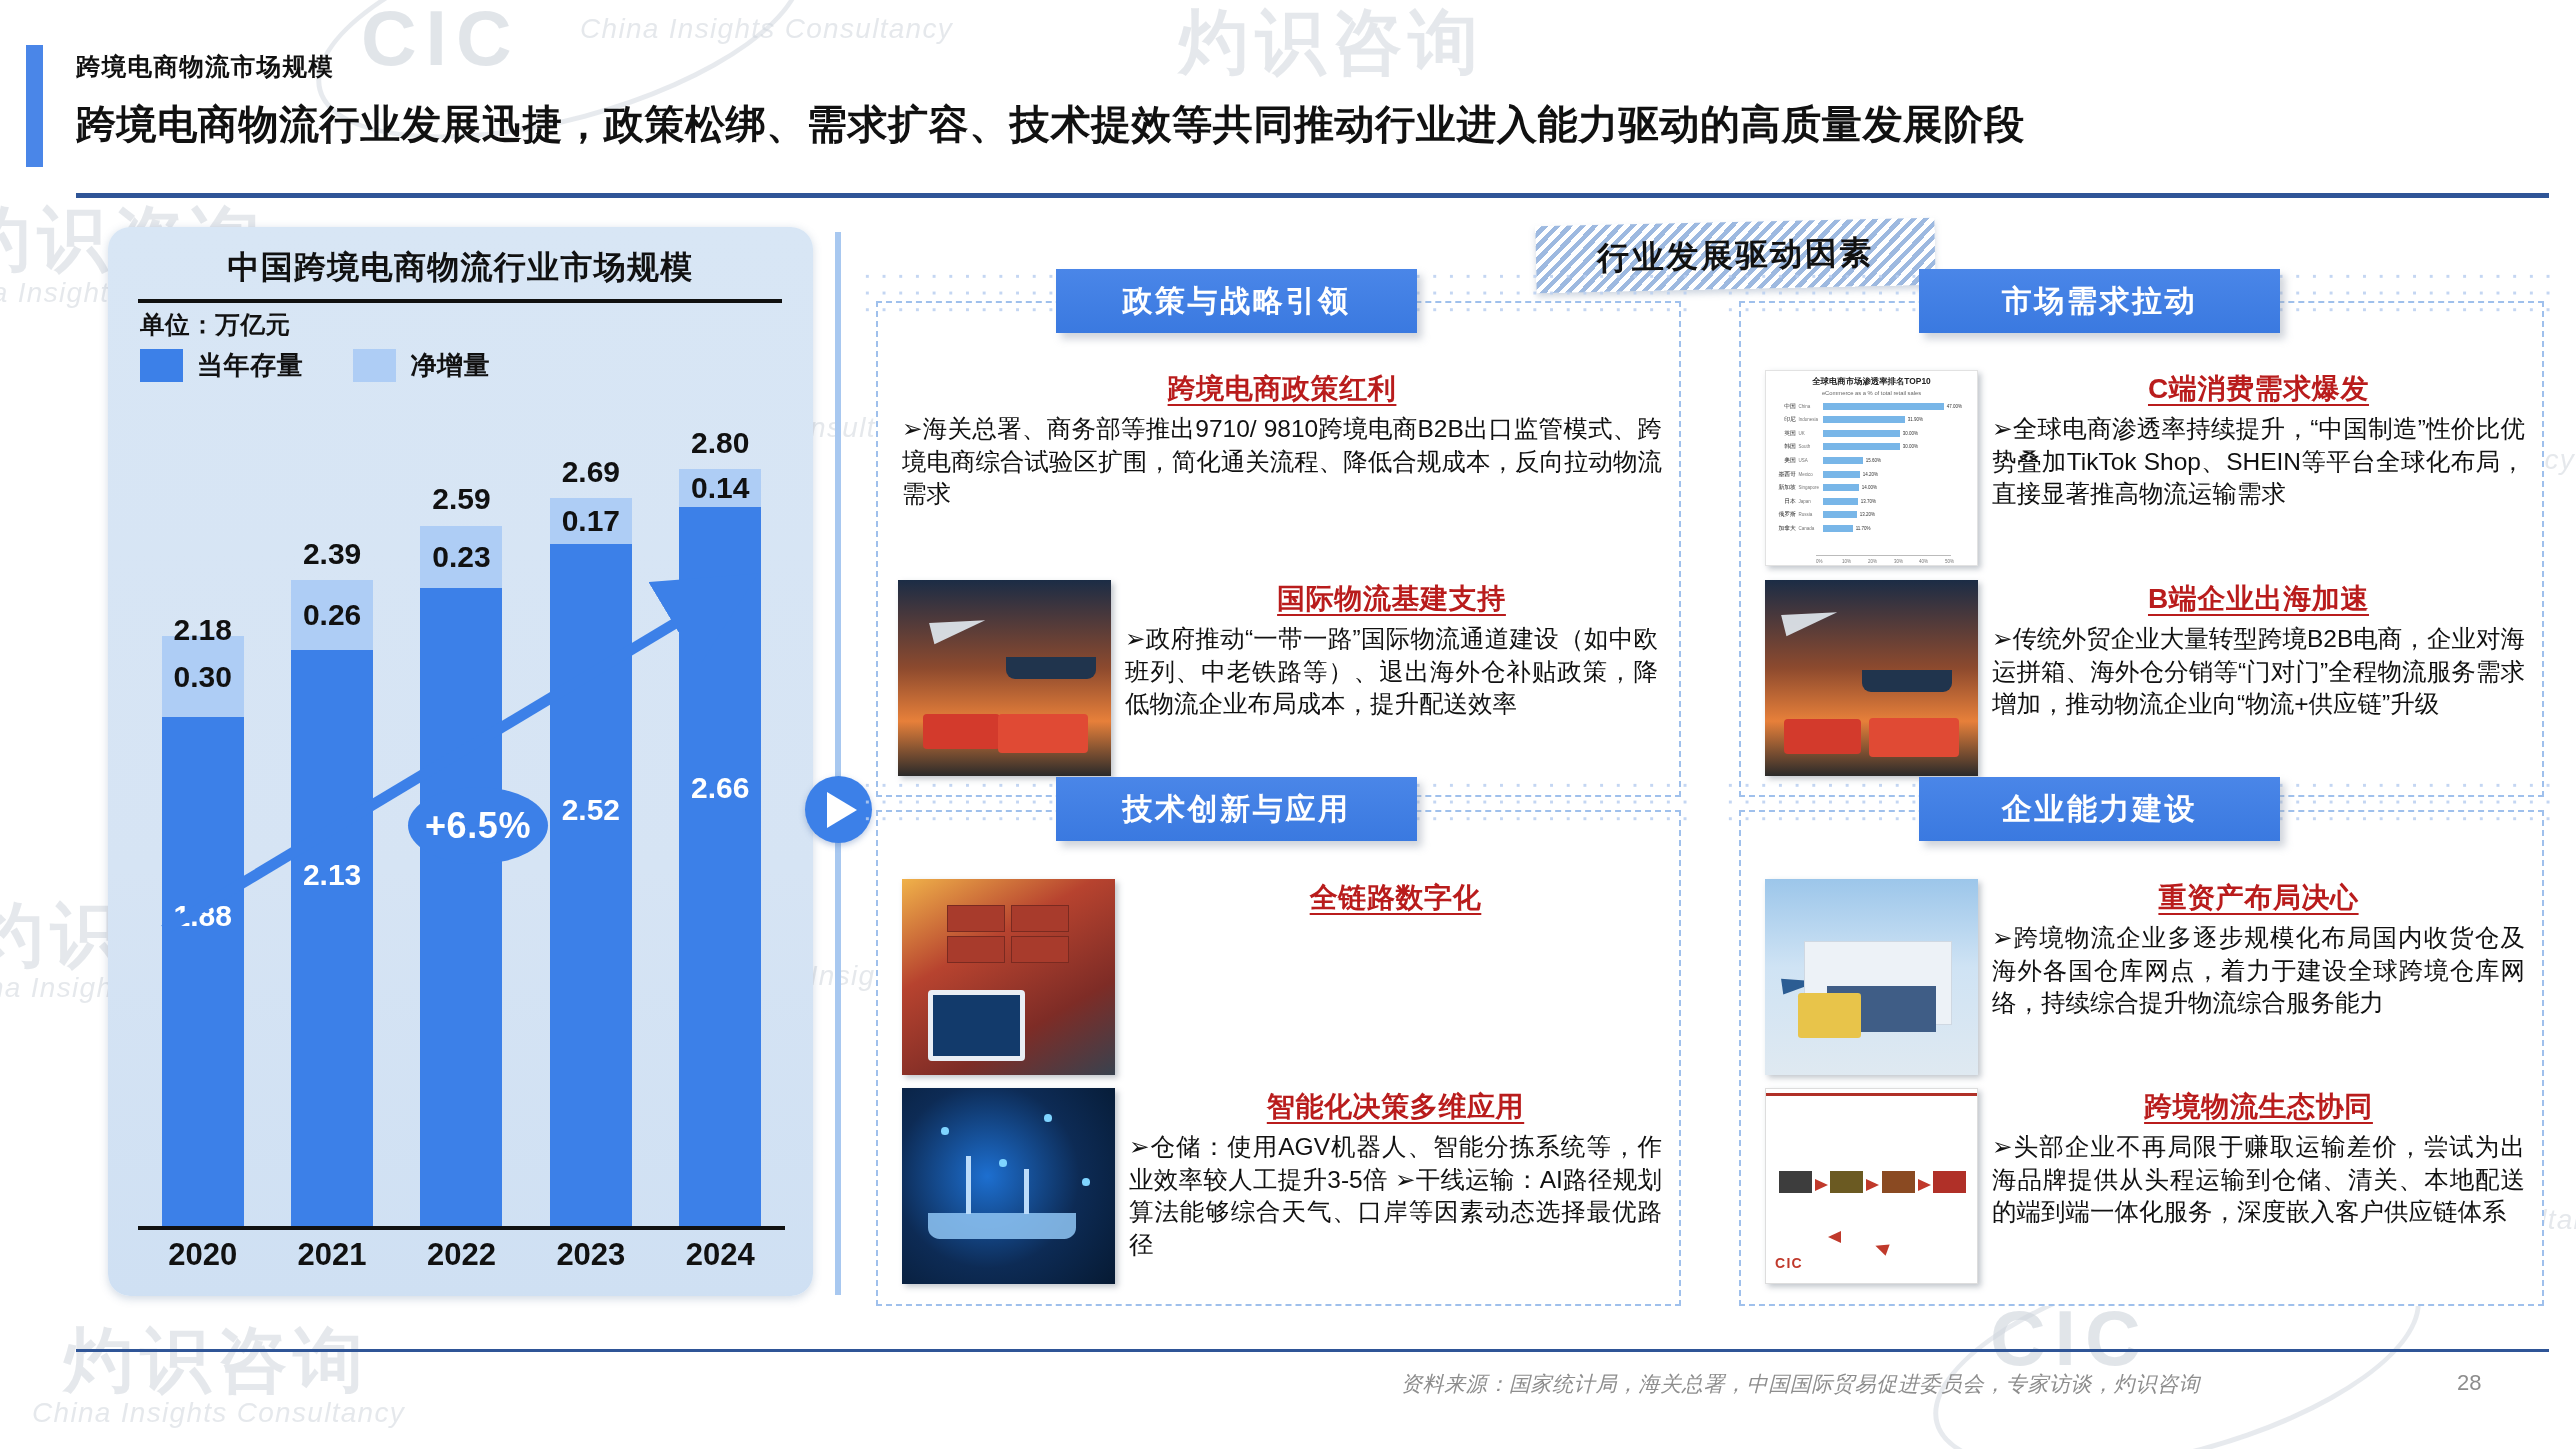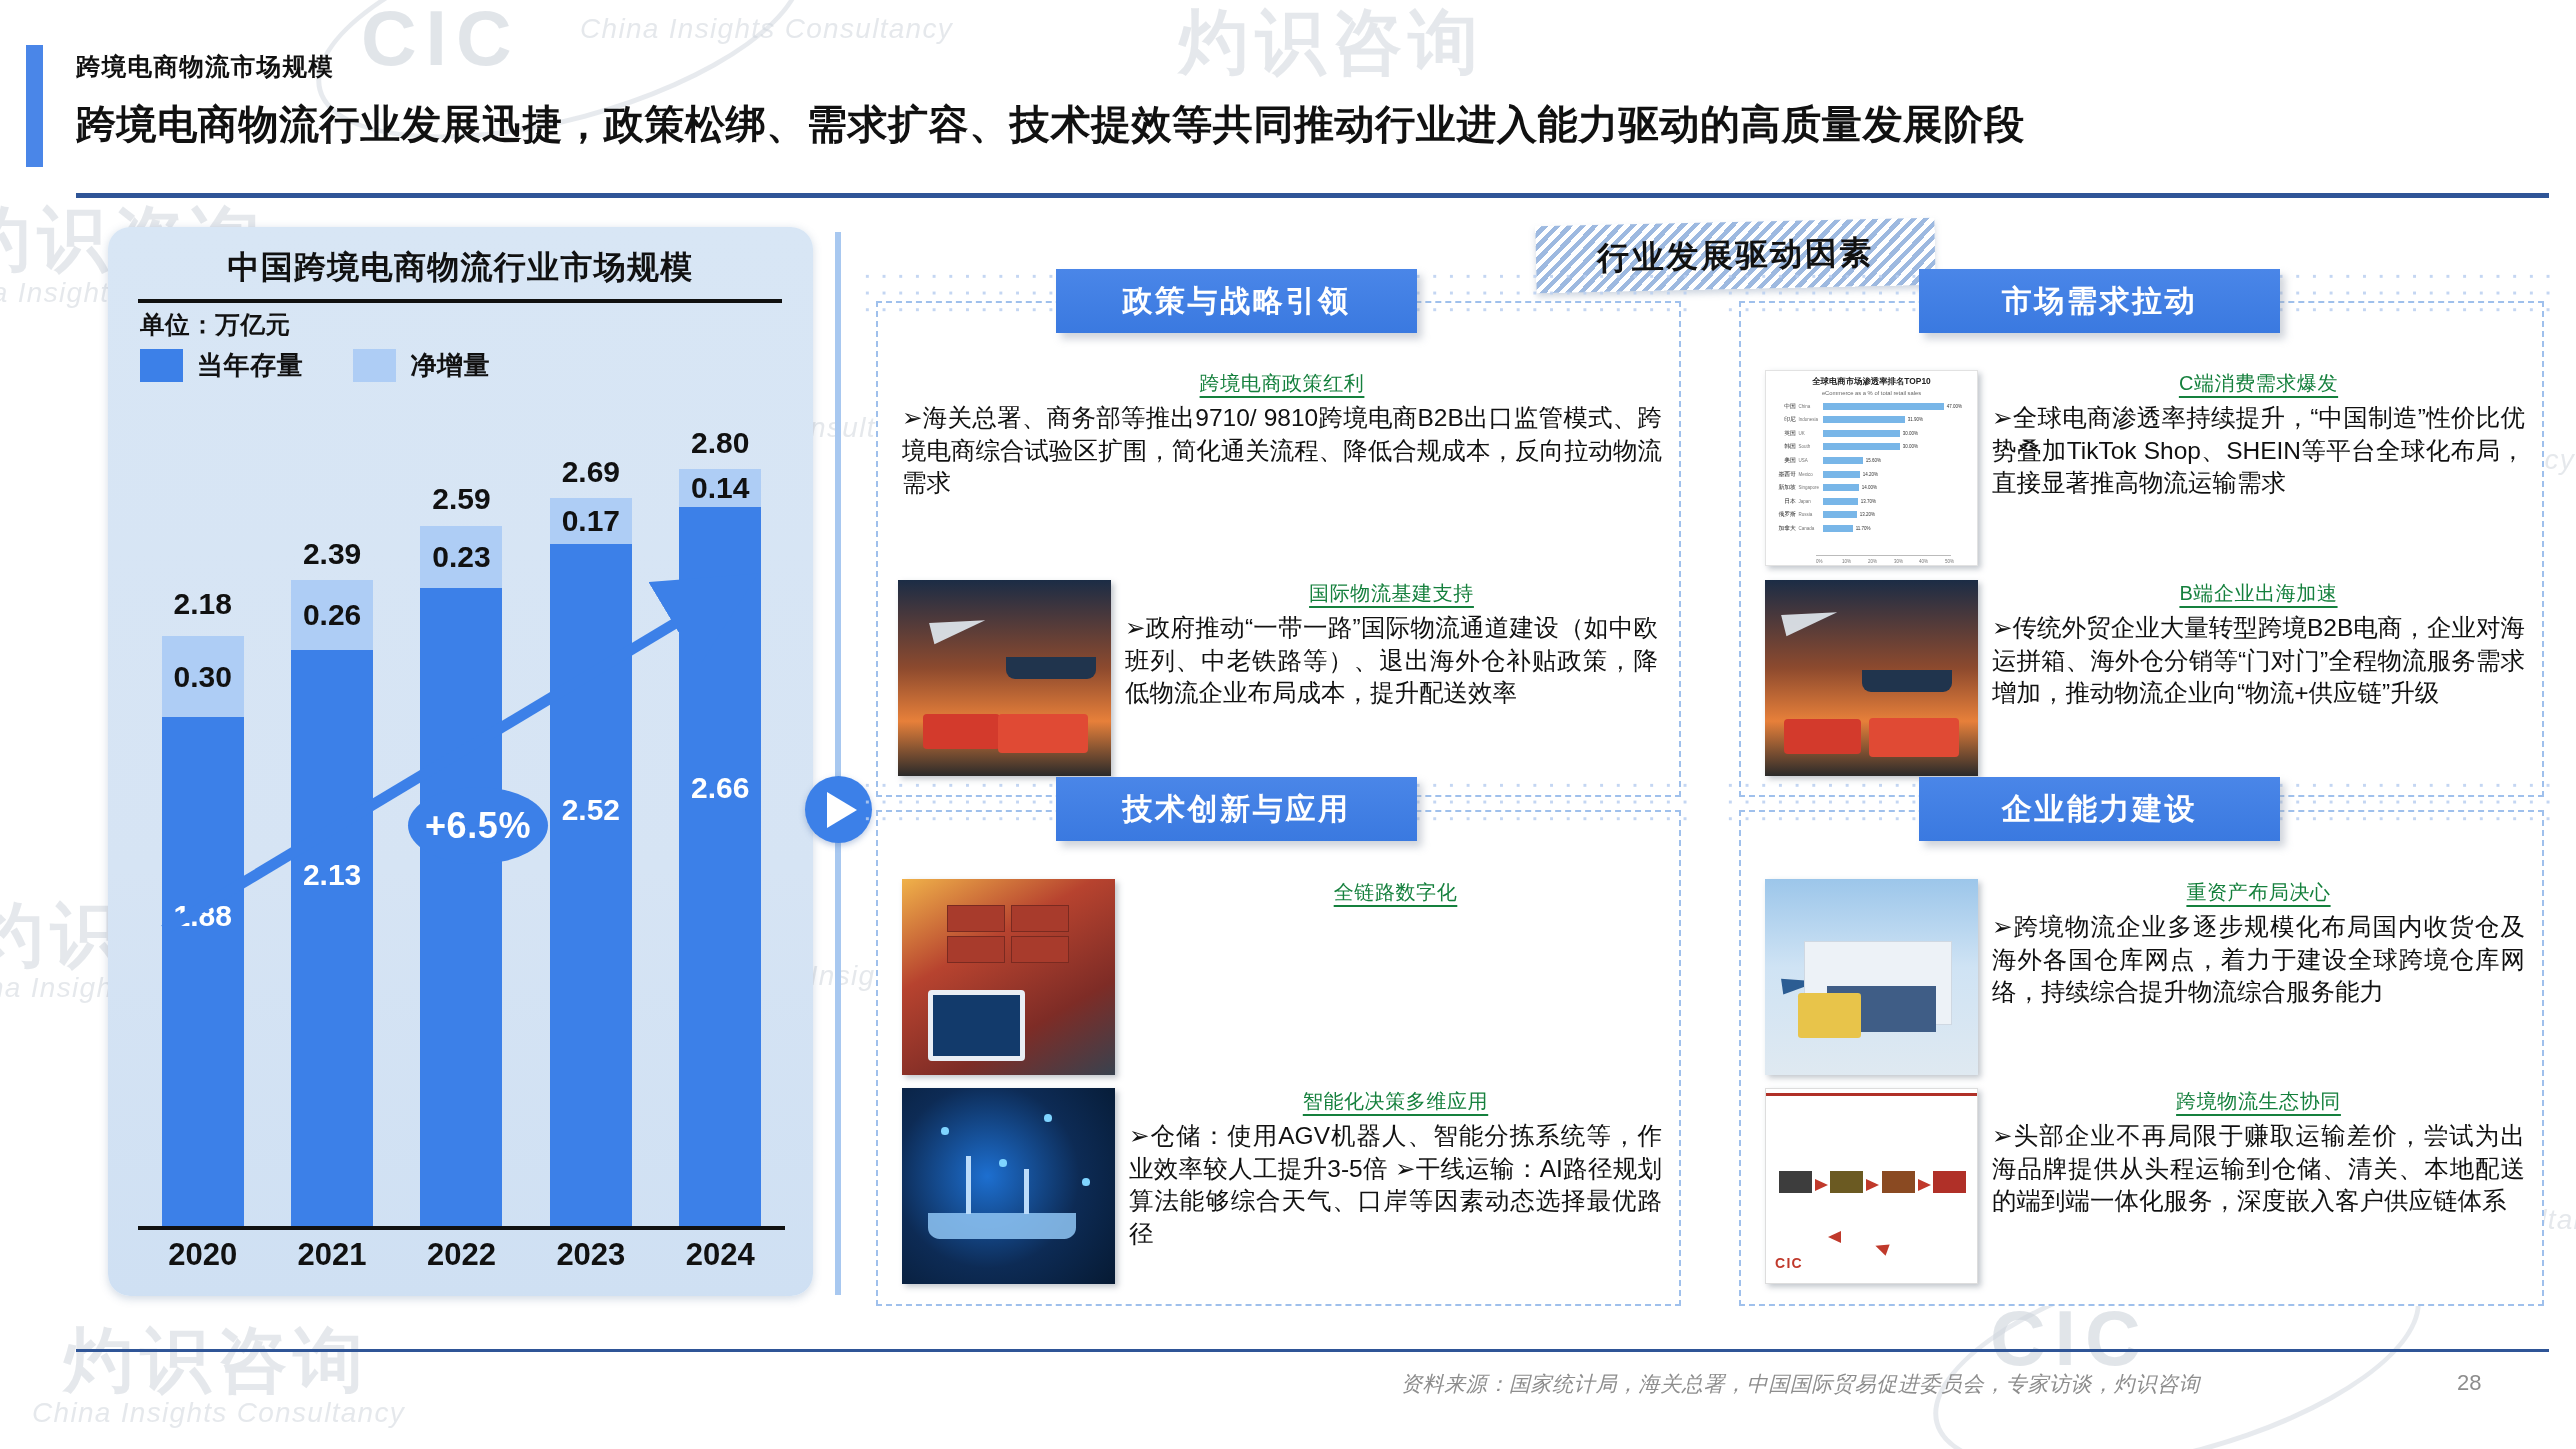--- a/index.html
+++ b/index.html
@@ -117,21 +117,21 @@
   }
   .qlabel span{ color:#fff; font-size:30px; font-weight:700; letter-spacing:2.6px; }
   .ql1{ left:1056px; top:269px; }
   .ql2{ left:1919px; top:269px; }
   .ql3{ left:1056px; top:777px; }
   .ql4{ left:1919px; top:777px; }
 
   .block{ position:absolute; display:flex; gap:14px; }
   .thumb{ width:213px; height:196px; flex:0 0 213px; box-shadow:2.6px 3.2px 5.8px rgba(120,130,145,.45); overflow:hidden; position:relative; }
   .body{ flex:1; }
-  .b-title{ font-size:20px; font-weight:400; color:#15803d; text-align:center; text-decoration:underline; text-underline-offset:6.4px; letter-spacing:0.6px; margin-bottom:5.2px; }
+  .b-title{ font-size:28px; font-weight:700; color:#b91c1c; text-align:center; text-decoration:underline; text-underline-offset:6.4px; letter-spacing:0.6px; margin-bottom:5.2px; }
   .b-text{ font-size:24.5px; line-height:1.33; color:#111; letter-spacing:0px; text-align:justify; }
 
   
   .img-policy{ background:linear-gradient(160deg,#2b3a4a 0%,#5a6c7d 40%,#e8e4dc 100%); }
   .img-policy .lens{ position:absolute; left:50px; top:37px; width:103px; height:103px; border-radius:50%; background:#e9e9ea; border:5.8px solid #2a2a2a; box-shadow:inset 0 0 10.3px rgba(0,0,0,.2); display:flex; flex-direction:column; align-items:center; justify-content:center; }
   .img-policy .lens i{ font-style:normal; color:#e8463c; font-weight:700; font-size:26px; line-height:1.05; }
   .img-policy .handle{ position:absolute; left:14px; top:126px; width:62px; height:13px; background:#caa548; transform:rotate(38deg); border-radius:3.9px; }
   .img-policy .man{ position:absolute; right:33px; bottom:37px; width:11.6px; height:33px; background:#2e3a46; border-radius:2.6px; }
 
   .img-logistics{ background:linear-gradient(180deg,#1b2c45 0%,#8d4a2e 45%,#e7803a 72%,#2a2a2a 100%); }
@@ -220,21 +220,21 @@
     <span class="sw dark"></span>
     <span class="lb">当年存量</span>
     <span class="gap"></span>
     <span class="sw light"></span>
     <span class="lb">净增量</span>
   </div>
 
   <div class="plot">
     <div class="bars" id="bars">
         <div class="col">
-          <div class="total" style="bottom: 605px;">2.18</div>
+          <div class="total" style="bottom: 579px;">2.18</div>
           <div class="seg net" style="height: 81px;">
             <span class="v">0.30</span>
           </div>
           <div class="seg stock" style="height: 509px;">
             <span class="v" style="margin-bottom:112px">1.88</span>
           </div>
         </div>
         <div class="col">
           <div class="total" style="bottom: 655px;">2.39</div>
           <div class="seg net" style="height: 70px;">

